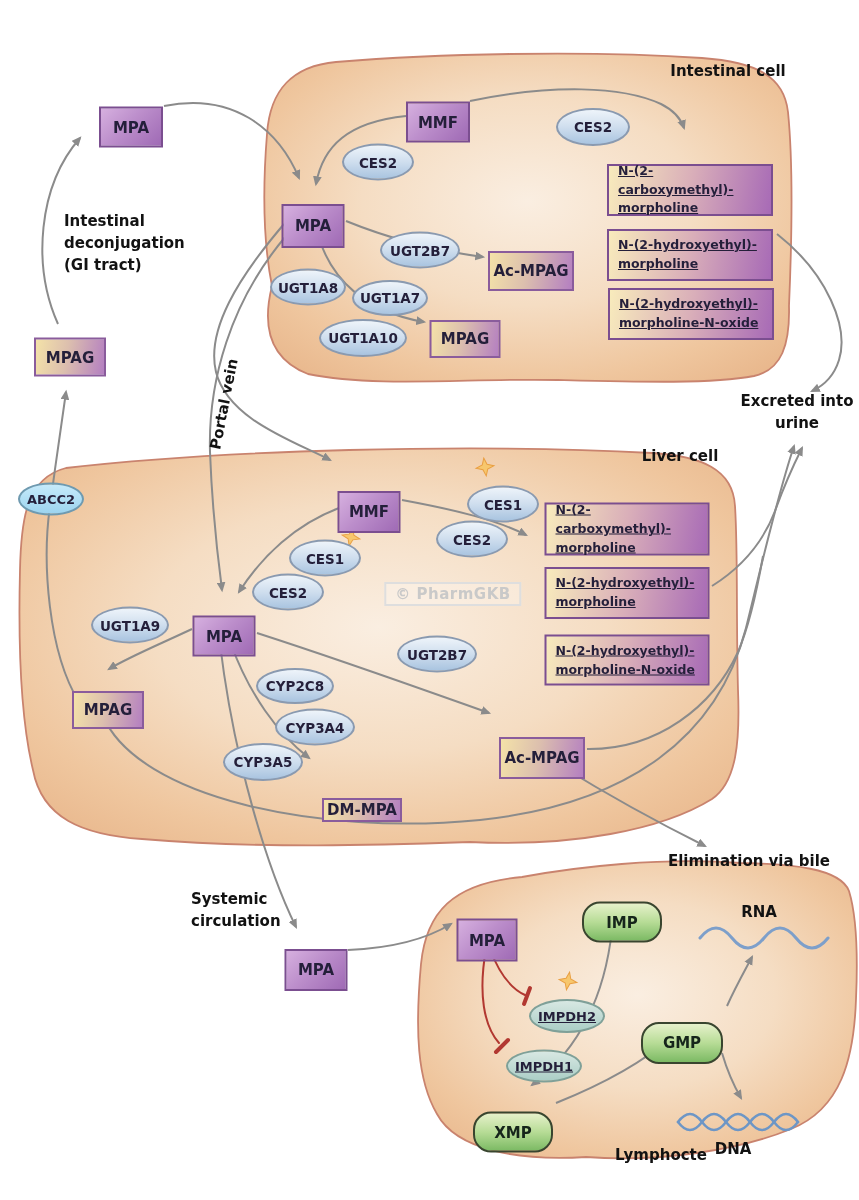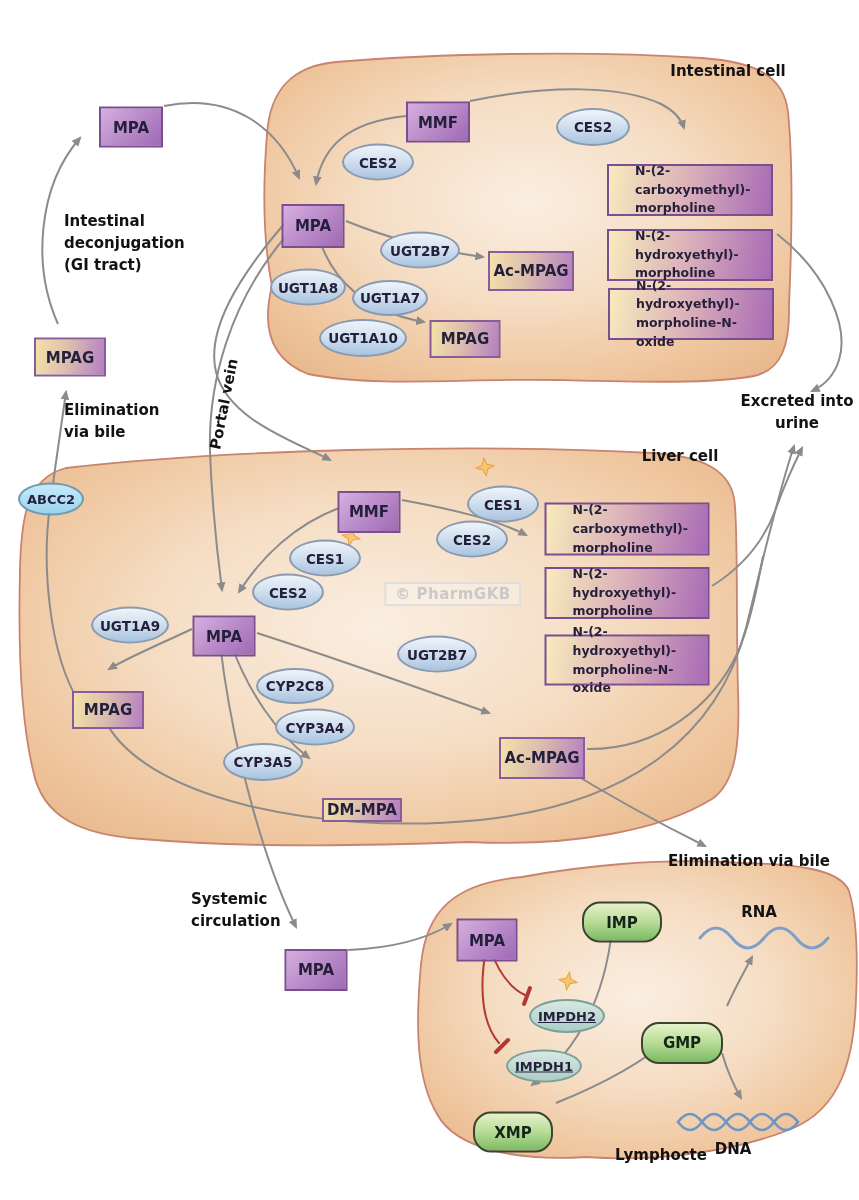--- a/index.html
+++ b/index.html
@@ -4,21 +4,21 @@
 <style>
   html,body{margin:0;padding:0;background:#ffffff;}
   #stage{position:relative;width:859px;height:1200px;background:#ffffff;overflow:hidden;
          font-family:"DejaVu Sans","Liberation Sans",sans-serif;}
   #base{position:absolute;left:0;top:0;z-index:1;}
   .node{position:absolute;transform:translate(-50%,-50%);display:flex;align-items:center;justify-content:center;
         font-weight:bold;color:#241f3a;z-index:2;box-sizing:border-box;text-align:center;margin-top:14px;}
   .bx{background:linear-gradient(135deg,#d6b0df 0%,#bc8ecb 45%,#9f6ab5 100%);border:2px solid #7b4e90;font-size:15px;}
   .tp{background:linear-gradient(100deg,#f4e2a8 0%,#dcbfae 45%,#b47fc1 100%);border:2px solid #8a5c9c;font-size:15px;}
   .nb{background:linear-gradient(100deg,#f8ebbc 0%,#d9aeb9 50%,#a76ab6 100%);border:2px solid #7b4e90;
-      font-size:12.5px;justify-content:flex-start;text-align:left;padding:4px 5px 4px 26px;line-height:1.5;}
+      font-size:12.5px;justify-content:flex-start;text-align:left;padding:4px 5px 4px 9px;line-height:1.5;text-decoration:underline;}
   .el{background:linear-gradient(180deg,#eef4fa 0%,#cfdeee 50%,#a9c4e0 100%);border:2px solid #8a9ab0;
       border-radius:50%;font-size:13.5px;}
   .ab{background:linear-gradient(180deg,#c6eafa 0%,#9cd4ef 100%);border:2px solid #6f9ab0;border-radius:50%;font-size:13px;}
   .im{background:linear-gradient(180deg,#d8e8e3 0%,#abcec6 100%);border:2px solid #7fa098;border-radius:50%;font-size:13px;text-decoration:underline;}
   .gr{background:linear-gradient(180deg,#e6f1cb 0%,#b7dc96 50%,#7cba64 100%);border:2.5px solid #39452f;
       border-radius:18px;font-size:15px;color:#16251b;}
   .lbl{position:absolute;transform:translate(-50%,-50%);font-weight:bold;color:#121212;font-size:15px;
        z-index:3;white-space:nowrap;line-height:22px;}
   .lbl-left{position:absolute;font-weight:bold;color:#121212;font-size:15px;z-index:3;white-space:nowrap;line-height:22px;}
   .rot{transform:translate(-50%,-50%) rotate(-79deg);}
@@ -101,24 +101,20 @@
   <div class="lbl" style="left:680px;top:456px">Liver cell</div>
   <div class="lbl" style="left:661px;top:1155px">Lymphocte</div>
 
 
   <div class="lbl-left" style="left:64px;top:210px">
     <div>Intestinal</div>
     <div>deconjugation</div>
     <div>(GI tract)</div>
   </div>
 
-  <div class="lbl-left" style="left:64px;top:399px">
-    <div>Elimination</div>
-    <div>via bile</div>
-  </div>
 
   <div class="lbl rot" style="left:224px;top:404px">Portal vein</div>
 
   <div class="lbl ctr" style="left:797px;top:412px">
     <div>Excreted into</div>
     <div>urine</div>
   </div>
 
   <div class="lbl-left" style="left:191px;top:888px">
     <div>Systemic</div>

